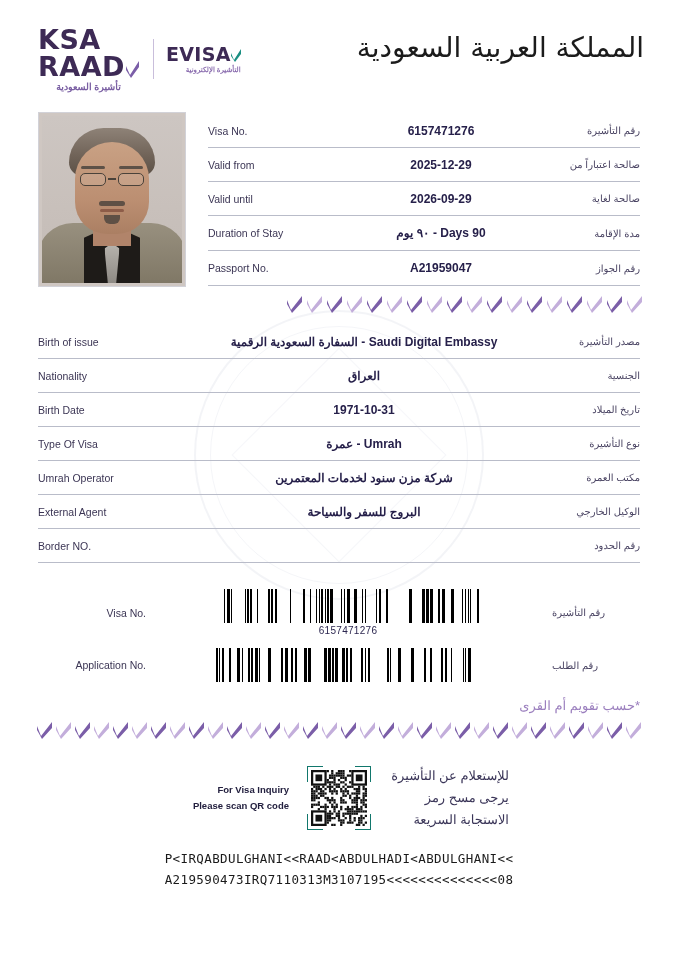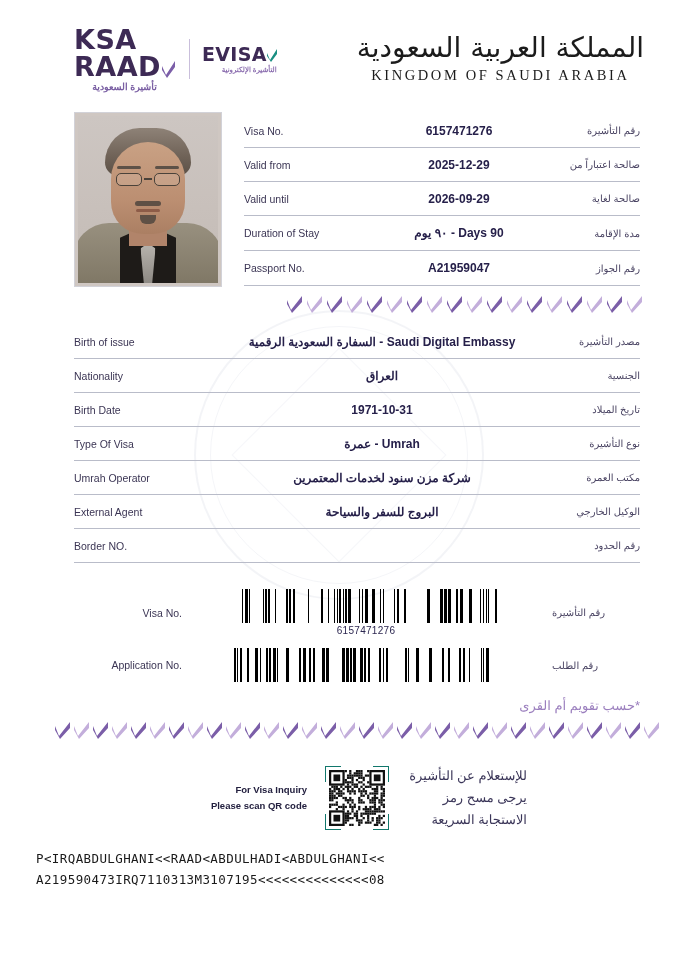--- a/index.html
+++ b/index.html
@@ -44,21 +44,21 @@
   }
   .watermark::after {
     content: "";
     position: absolute;
     left: 50%; top: 50%;
     transform: translate(-50%,-50%) rotate(45deg);
     width: 150px; height: 150px;
     border: 1px solid rgba(120,130,165,0.07);
   }
 
-  .content { position: relative; z-index: 2; padding-left: 36px; }
+  .content { position: relative; z-index: 2; }
 
   
   .header {
     display: flex;
     align-items: flex-start;
     justify-content: space-between;
     padding: 26px 34px 0 38px;
     height: 112px;
   }
 
@@ -366,21 +366,21 @@
     width: 120px;
   }
   .qr-code {
     width: 64px; height: 64px;
     position: relative;
     flex: 0 0 64px;
   }
 
   
   .mrz {
-    text-align: left;
+    text-align: center;
     margin-top: 18px;
     font-family: "DejaVu Sans Mono", monospace;
     font-size: 12.5px;
     color: #1a1a1a;
     letter-spacing: 0.4px;
     line-height: 1.65;
   }
   .mrz div { white-space: nowrap; }
 </style>
 </head>
@@ -412,21 +412,20 @@
           <span class="evisa-main">EVISA</span><span class="tickmark-teal"><svg width="10" height="13" viewBox="0 0 10 13">
                 <polygon points="0,4 3,11 10,0 10,5 4,13 0,7" fill="#1a8f82"></polygon>
               </svg></span>
           <span class="evisa-ar">التأشيرة الإلكترونية</span>
         </div>
 
       </div>
 
       <div class="kingdom-block">
         <div class="kingdom-ar">المملكة العربية السعودية</div>
-        <div class="kingdom-en">KINGDOM OF SAUDI ARABIA</div>
       </div>
 
     </div>
 
     <div class="top-section">
 
       <div class="photo-frame">
         <div class="photo-inner">
           <div class="ph-jacket"></div>
           <div class="ph-shirt"></div>

